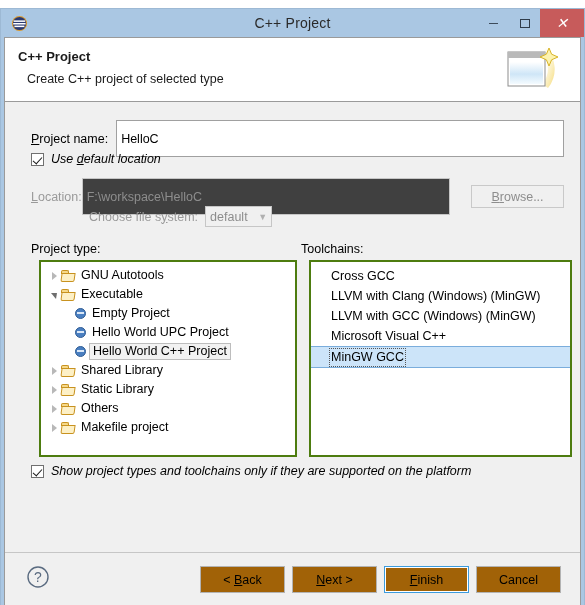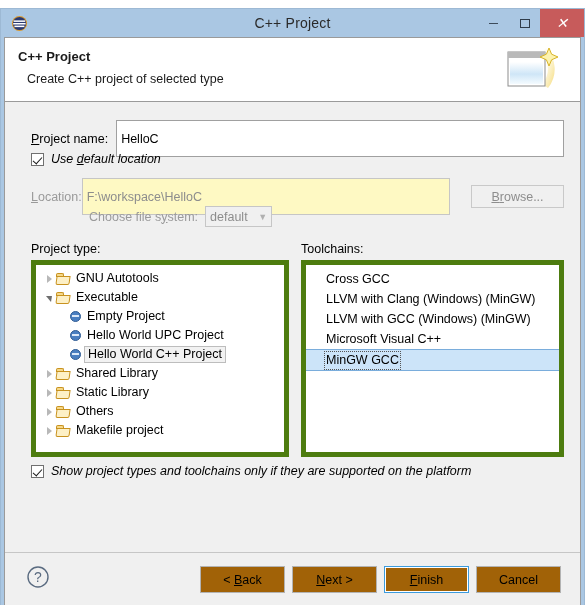--- a/index.html
+++ b/index.html
@@ -162,21 +162,21 @@
     border: 1px solid #a0a0a0;
     background: #ffffff;
     font-family: "Liberation Sans", sans-serif;
     font-size: 12.5px;
     color: #000;
     padding: 0 4px;
     line-height: 19px;
     outline: none;
   }
   .txt-input.disabled {
-    background: #fef9c3;
+    background: #404040;
     color: #8d8d8d;
     border: 1px solid #c6c6c6;
   }
 
   
   .cb-row {
     display: flex;
     align-items: center;
     font-style: italic;
   }
@@ -257,23 +257,24 @@
     font-size: 12.5px;
     color: #000;
   }
   .label-ptype { left: 26px; top: 140px; }
   .label-tchain { left: 296px; top: 140px; }
 
   .listbox {
     position: absolute;
     box-sizing: border-box;
     background: #ffffff;
-    border: 5px solid #4d7c0f;
+    border: 2px solid #4d7c0f;
     overflow: hidden;
     padding-top: 4px;
+    margin-left: 8px;
   }
   .ptype-box {
     left: 26px; top: 158px;
     width: 258px; height: 197px;
   }
   .tchain-box {
     left: 296px; top: 158px;
     width: 263px; height: 197px;
   }
 

